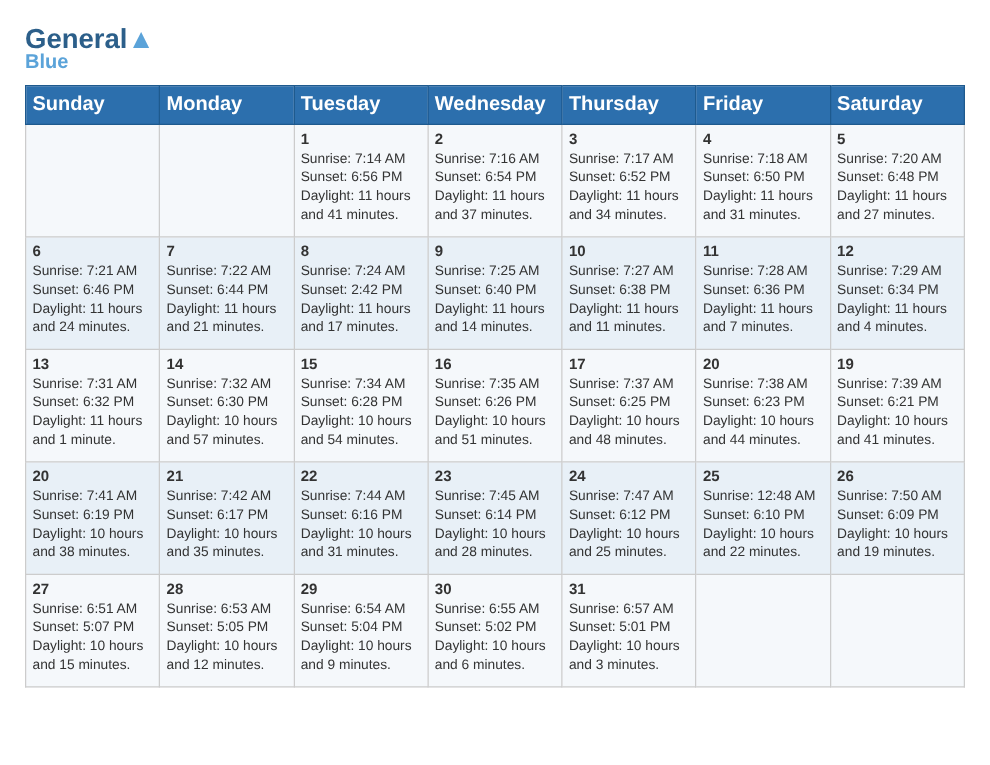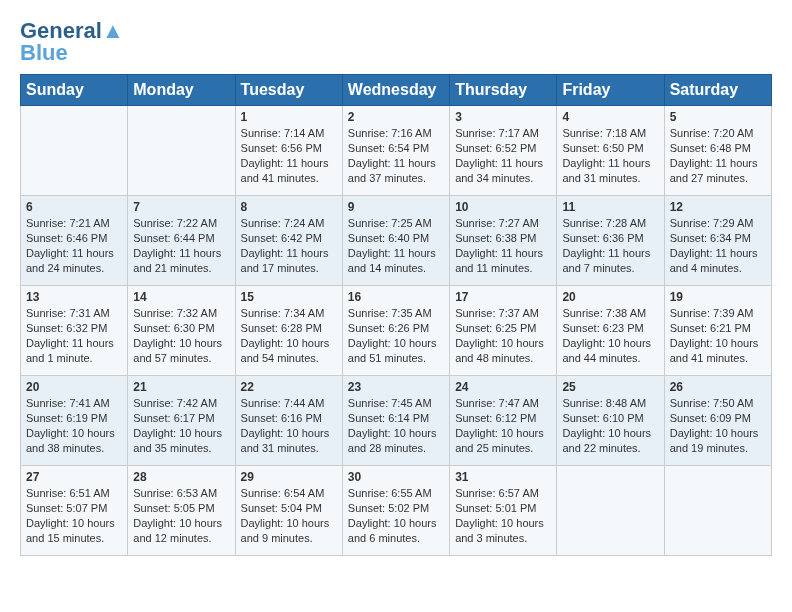--- a/index.html
+++ b/index.html
@@ -85,21 +85,21 @@
 <body>
 
 <div class="page">
   <div class="header">
     <div class="logo">
       <div style="display:flex;align-items:flex-end;">
         <div style="font-size:22px;font-weight:bold;color:#2c5f8a;line-height:1;">
           General<span style="color:#5ba3d9;">▲</span>
         </div>
       </div>
-      <div style="font-size:22px;font-weight:bold;color:#5ba3d9;line-height:1;margin-top:0;">Blue</div>
+      <div style="font-size:16px;font-weight:bold;color:#5ba3d9;line-height:1;margin-top:0;">Blue</div>
     </div>
     <div class="title-block">
       <div class="month-title"></div>
       <div class="location"></div>
     </div>
   </div>
 
   <table class="calendar">
     <thead>
       <tr>
@@ -156,21 +156,21 @@
           </td>
           <td>
             <span class="day-num">7</span>
             <div class="day-info">Sunrise: 7:22 AM
 Sunset: 6:44 PM
 Daylight: 11 hours and 21 minutes.</div>
           </td>
           <td>
             <span class="day-num">8</span>
             <div class="day-info">Sunrise: 7:24 AM
-Sunset: 6:42 PM
+Sunset: 2:42 PM
 Daylight: 11 hours and 17 minutes.</div>
           </td>
           <td>
             <span class="day-num">9</span>
             <div class="day-info">Sunrise: 7:25 AM
 Sunset: 6:40 PM
 Daylight: 11 hours and 14 minutes.</div>
           </td>
           <td>
             <span class="day-num">10</span>
@@ -261,21 +261,21 @@
 Daylight: 10 hours and 28 minutes.</div>
           </td>
           <td>
             <span class="day-num">24</span>
             <div class="day-info">Sunrise: 7:47 AM
 Sunset: 6:12 PM
 Daylight: 10 hours and 25 minutes.</div>
           </td>
           <td>
             <span class="day-num">25</span>
-            <div class="day-info">Sunrise: 8:48 AM
+            <div class="day-info">Sunrise: 12:48 AM
 Sunset: 6:10 PM
 Daylight: 10 hours and 22 minutes.</div>
           </td>
           <td>
             <span class="day-num">26</span>
             <div class="day-info">Sunrise: 7:50 AM
 Sunset: 6:09 PM
 Daylight: 10 hours and 19 minutes.</div>
           </td>
         </tr>

